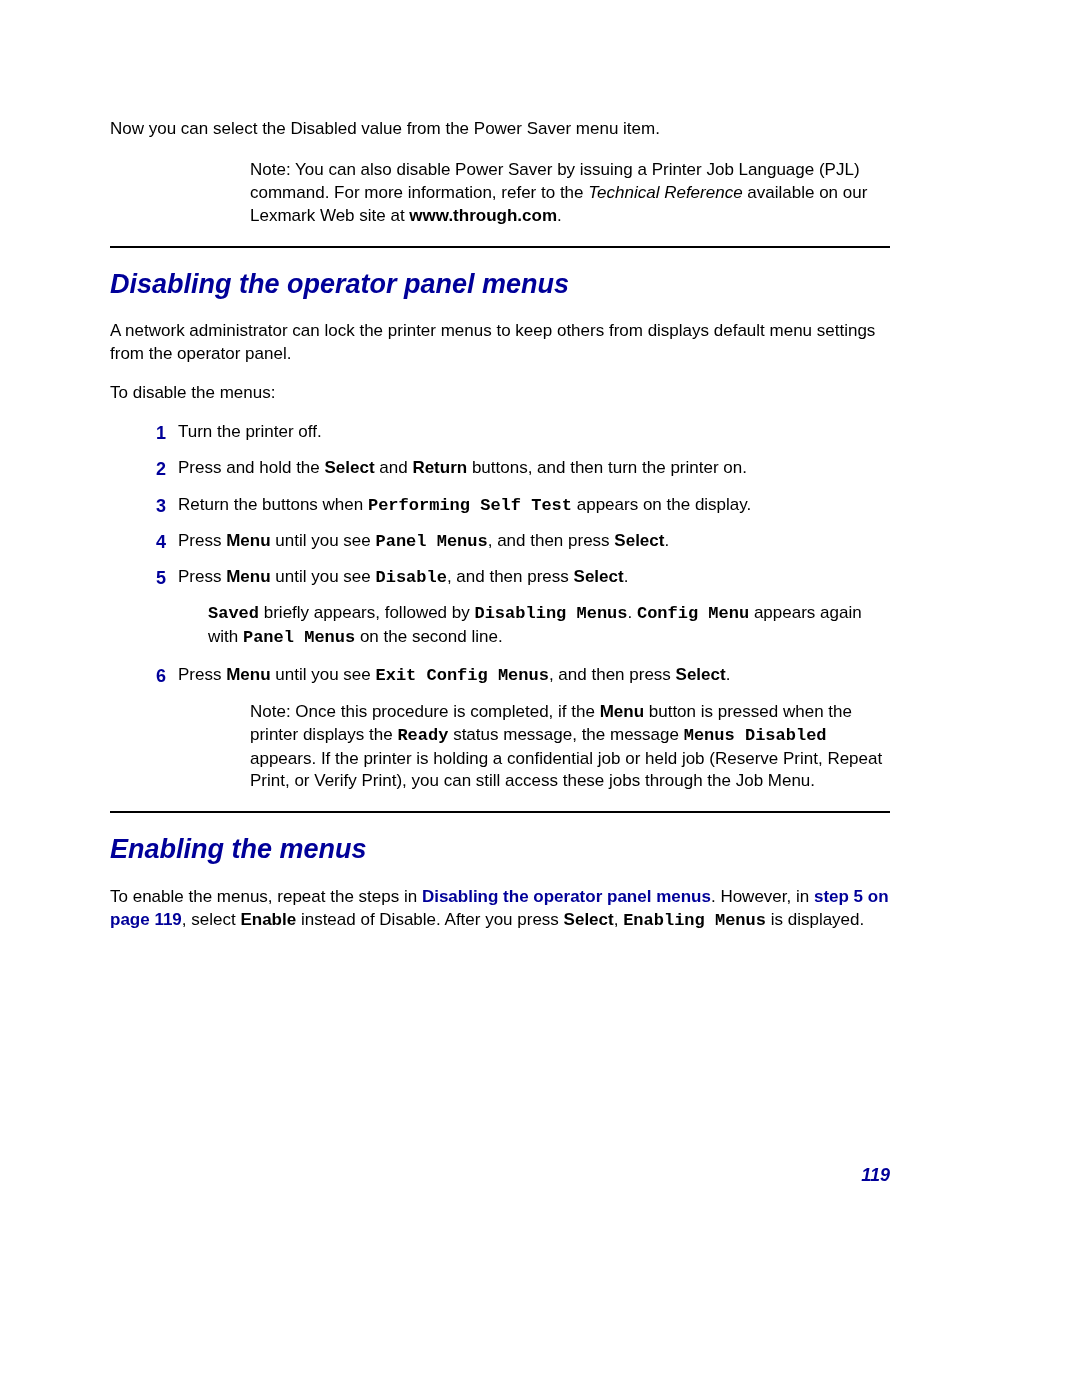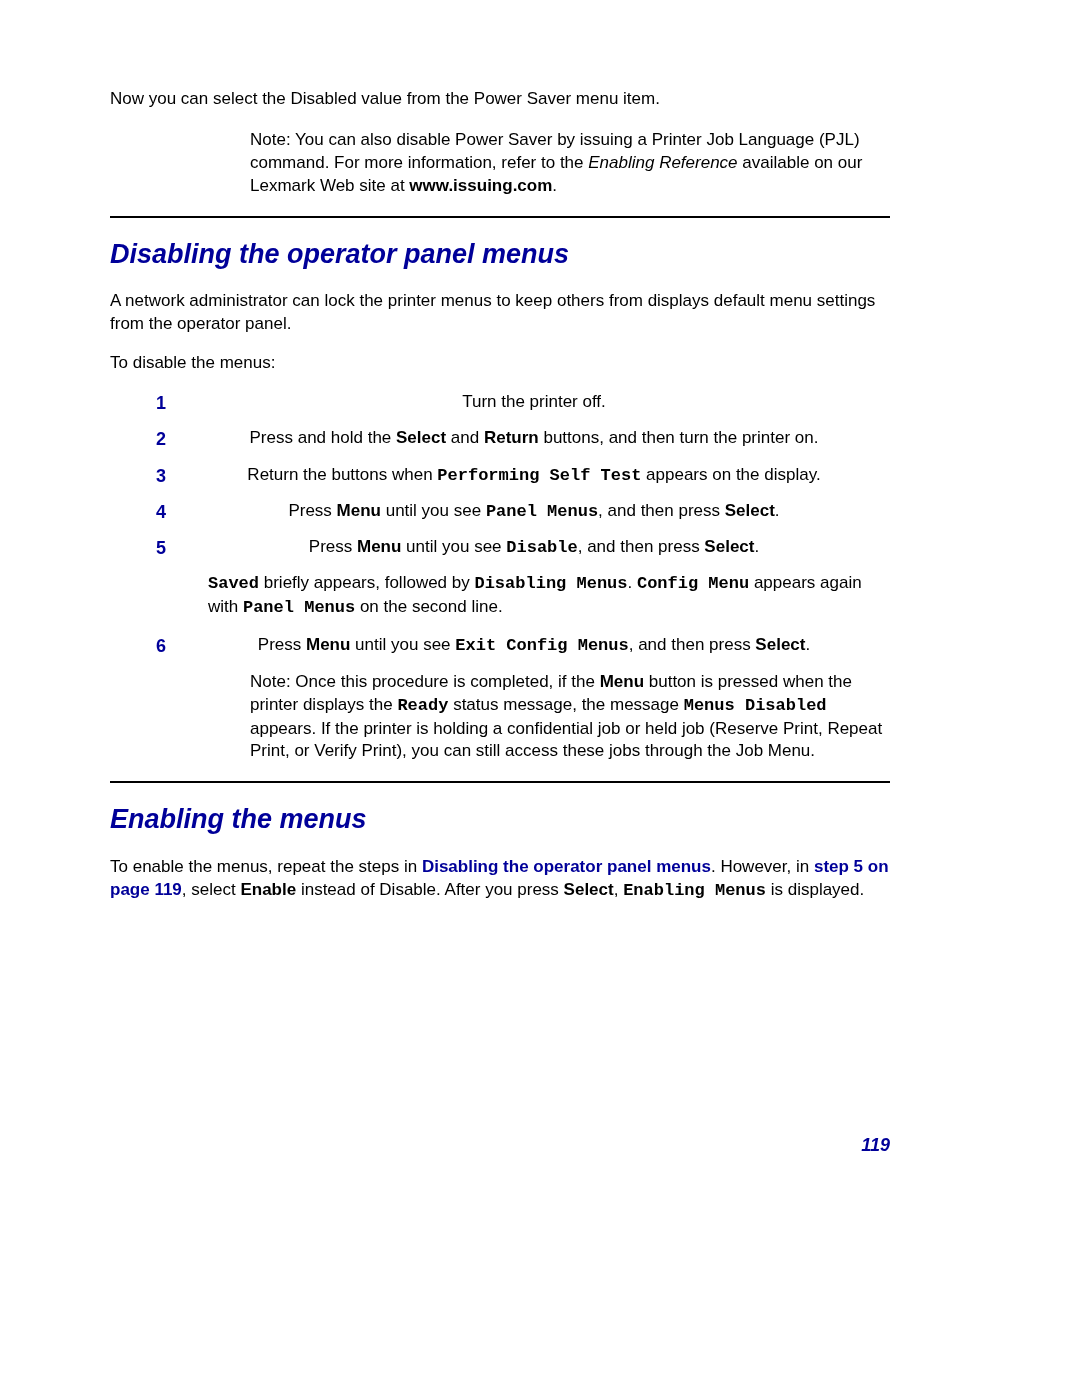--- a/index.html
+++ b/index.html
@@ -7,21 +7,21 @@
     padding: 0;
     background: #fff;
     font-family: Arial, Helvetica, sans-serif;
     font-size: 17px;
     color: #000;
     line-height: 1.35;
   }
   .page {
     width: 1000px;
     box-sizing: border-box;
-    padding: 88px 110px 40px 110px;
+    padding: 118px 110px 40px 110px;
   }
   .intro-line {
     margin-bottom: 18px;
   }
   .note-block {
     margin-left: 140px;
     margin-bottom: 18px;
   }
   .note-label {
     font-weight: normal;
@@ -58,21 +58,20 @@
     color: #000099;
     font-weight: bold;
     font-size: 18px;
     width: 26px;
     flex-shrink: 0;
     text-align: right;
     margin-right: 12px;
   }
   .step-text {
     flex: 1;
-    text-align: center;
   }
   .step-sub {
     margin-left: 68px;
     margin-bottom: 14px;
   }
   .bold {
     font-weight: bold;
   }
   .mono-bold {
     font-family: Liberation Mono, monospace;
@@ -92,21 +91,21 @@
   }
 </style>
 </head>
 <body>
 
 <div class="page">
 
   <p class="intro-line">Now you can select the Disabled value from the Power Saver menu item.</p>
 
   <div class="note-block">
-    <span class="note-label">Note:</span><span> You can also disable Power Saver by issuing a Printer Job Language (PJL) command. For more information, refer to the </span><span class="italic">Enabling Reference</span><span> available on our Lexmark Web site at </span><span class="website">www.issuing.com</span><span>.</span>
+    <span class="note-label">Note:</span><span> You can also disable Power Saver by issuing a Printer Job Language (PJL) command. For more information, refer to the </span><span class="italic">Technical Reference</span><span> available on our Lexmark Web site at </span><span class="website">www.through.com</span><span>.</span>
   </div>
 
   <hr class="hr-line">
 
   <div class="section-title">Disabling the operator panel menus</div>
 
   <p>A network administrator can lock the printer menus to keep others from displays default menu settings from the operator panel.</p>
   <p>To disable the menus:</p>
 
   <div class="steps">

